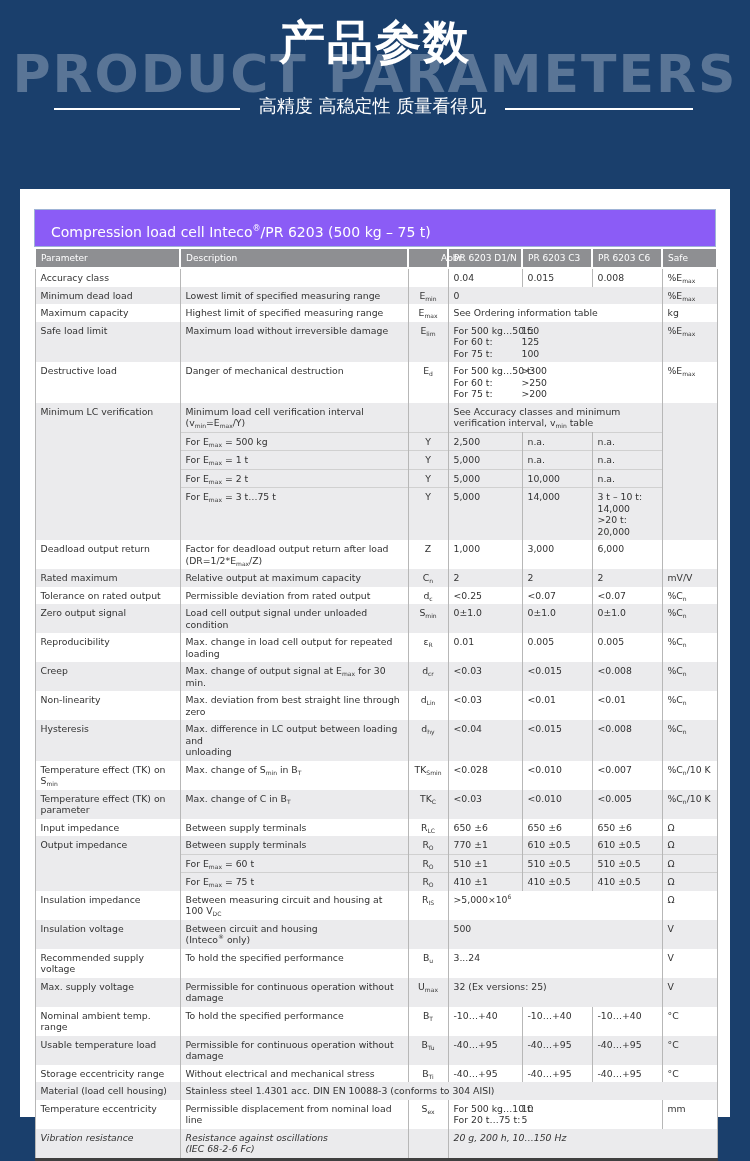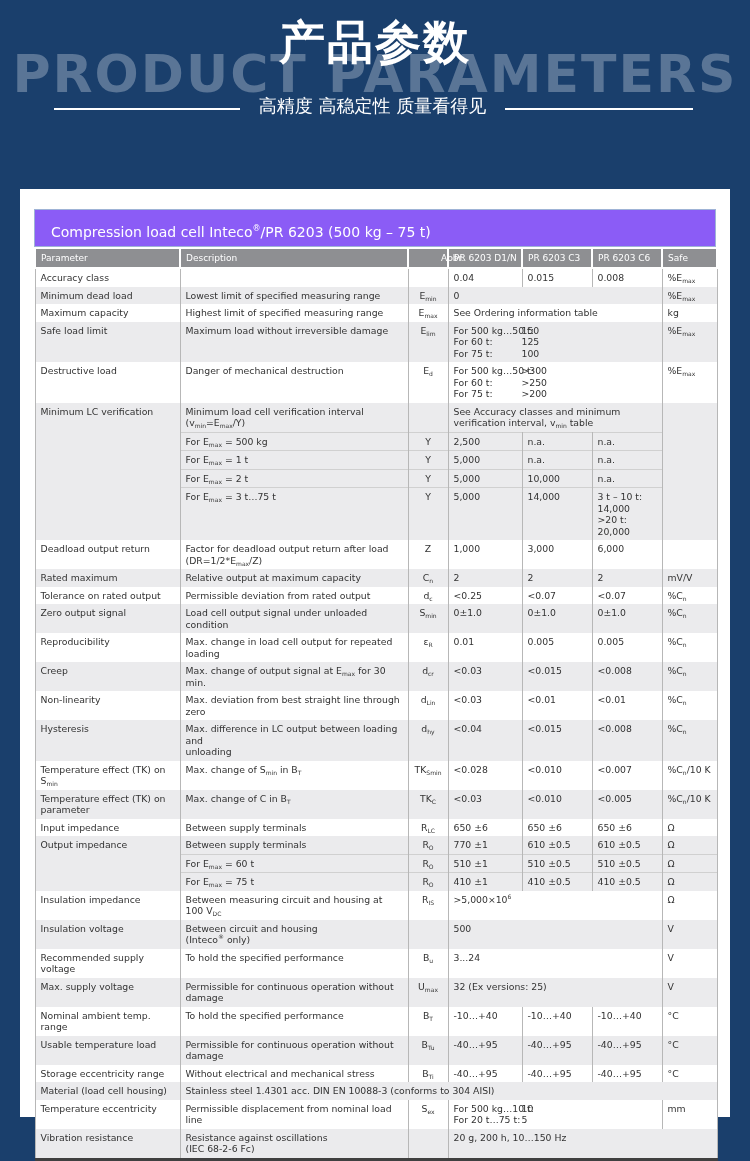--- a/index.html
+++ b/index.html
@@ -53,21 +53,21 @@
   table.spec th.abbr { text-align: center; padding-left: 32px; }
   table.spec td {
     padding: 3px 5px 3px 5px; vertical-align: top; line-height: 11.5px;
     border-left: 1px solid #b7b7b7; border-right: 1px solid #b7b7b7;
   }
   table.spec tr.row { }
   table.spec tr.odd td { background: #ffffff; }
   table.spec tr.even td { background: #ebebed; }
   table.spec td.abbr { text-align: center; }
   table.spec td.sub-top { border-top: 1px solid #d0d0d0; }
-  table.spec tr:last-child td { border-bottom: 3px solid #404040; }
+  table.spec tr:last-child td { border-bottom: 3px solid #404040; font-style: italic; }
   table.spec sub { font-size: 6px; vertical-align: -2px; line-height: 0; }
   table.spec sup { font-size: 6px; vertical-align: 4px; line-height: 0; }
   .tab-line { display: flex; }
   .tab-line .k { width: 68px; white-space: nowrap; }
 </style>
 </head>
 <body>
 
 <div class="hero">
   <div class="hero-bg-text">PRODUCT PARAMETERS</div>

